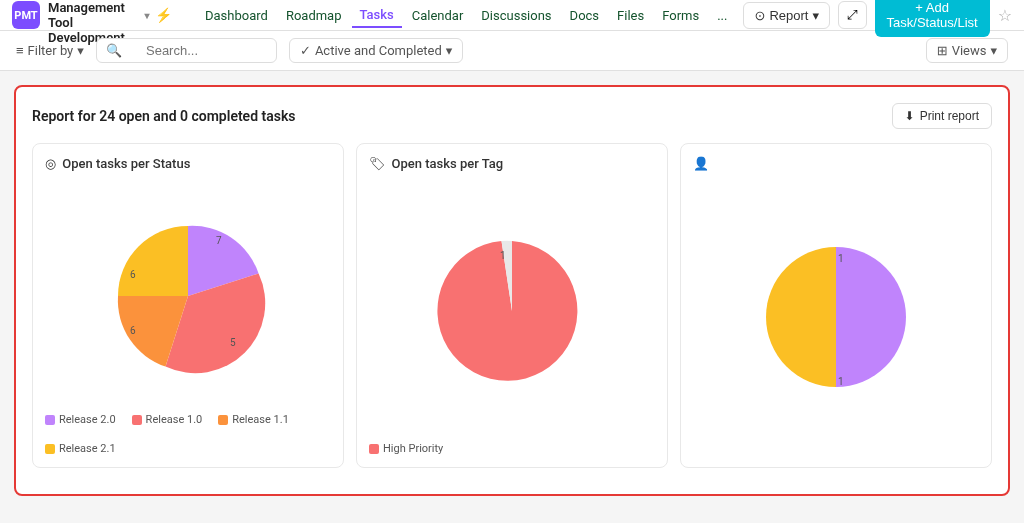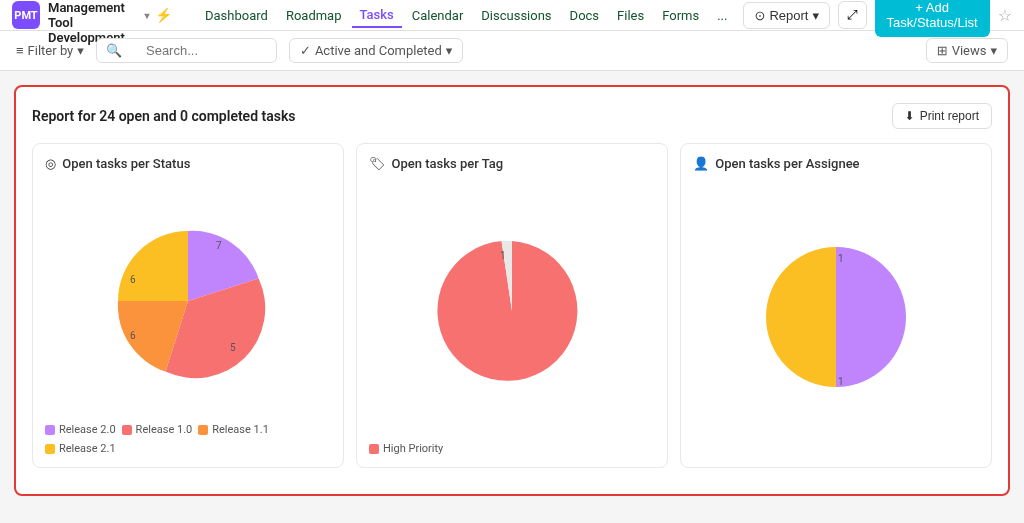--- a/index.html
+++ b/index.html
@@ -33,21 +33,21 @@
     .report-container { background: #fff; border: 2px solid #e53935; border-radius: 8px; padding: 16px; height: 100%; }
     .report-header { display: flex; align-items: center; justify-content: space-between; margin-bottom: 14px; }
     .report-title { font-size: 14px; font-weight: 600; color: #222; }
     .print-btn { display: flex; align-items: center; gap: 5px; border: 1px solid #ddd; border-radius: 6px; padding: 5px 12px; font-size: 12px; cursor: pointer; background: #fff; color: #333; }
 
     
     .charts-row { display: flex; gap: 12px; height: calc(100% - 50px); }
     .chart-card { flex: 1; border: 1px solid #e8e8e8; border-radius: 8px; padding: 12px; display: flex; flex-direction: column; }
     .chart-title { display: flex; align-items: center; gap: 6px; font-size: 13px; font-weight: 500; color: #333; margin-bottom: 8px; }
     .chart-body { flex: 1; display: flex; align-items: center; justify-content: center; position: relative; }
-    .chart-legend { margin-top: 0; display: flex; flex-wrap: wrap; gap: 6px; align-items: center; text-align: right; }
+    .chart-legend { margin-top: 0; display: flex; flex-wrap: wrap; gap: 16px; align-items: center; text-align: right; }
     .legend-item { display: flex; align-items: center; gap: 4px; font-size: 11px; color: #555; }
     .legend-dot { width: 10px; height: 10px; border-radius: 2px; flex-shrink: 0; }
   </style>
 </head>
 <body>
 
 <div class="topbar">
   <div class="pmt-logo">PMT</div>
   <div class="project-title">
     <span>Project Management Tool Development</span>
@@ -174,21 +174,20 @@
           <div class="legend-item">
             <div class="legend-dot" style="background:#f87171"></div>
             <span>High Priority</span>
           </div>
         </div>
       </div>
 
       <div class="chart-card">
         <div class="chart-title">
           <span>👤</span>
-          <span>Open tasks per Assignee</span>
         </div>
         <div class="chart-body">
           <svg width="160" height="160" viewBox="0 0 160 160">
 
             <path d="M80,80 L80,10 A70,70 0 0,1 150,80 A70,70 0 0,1 80,150 Z" fill="#c084fc"></path>
 
             <path d="M80,80 L80,150 A70,70 0 0,1 10,80 A70,70 0 0,1 80,10 Z" fill="#fbbf24"></path>
 
             <text x="82" y="25" font-size="10" fill="#555">1</text>
             <text x="82" y="148" font-size="10" fill="#555">1</text>

